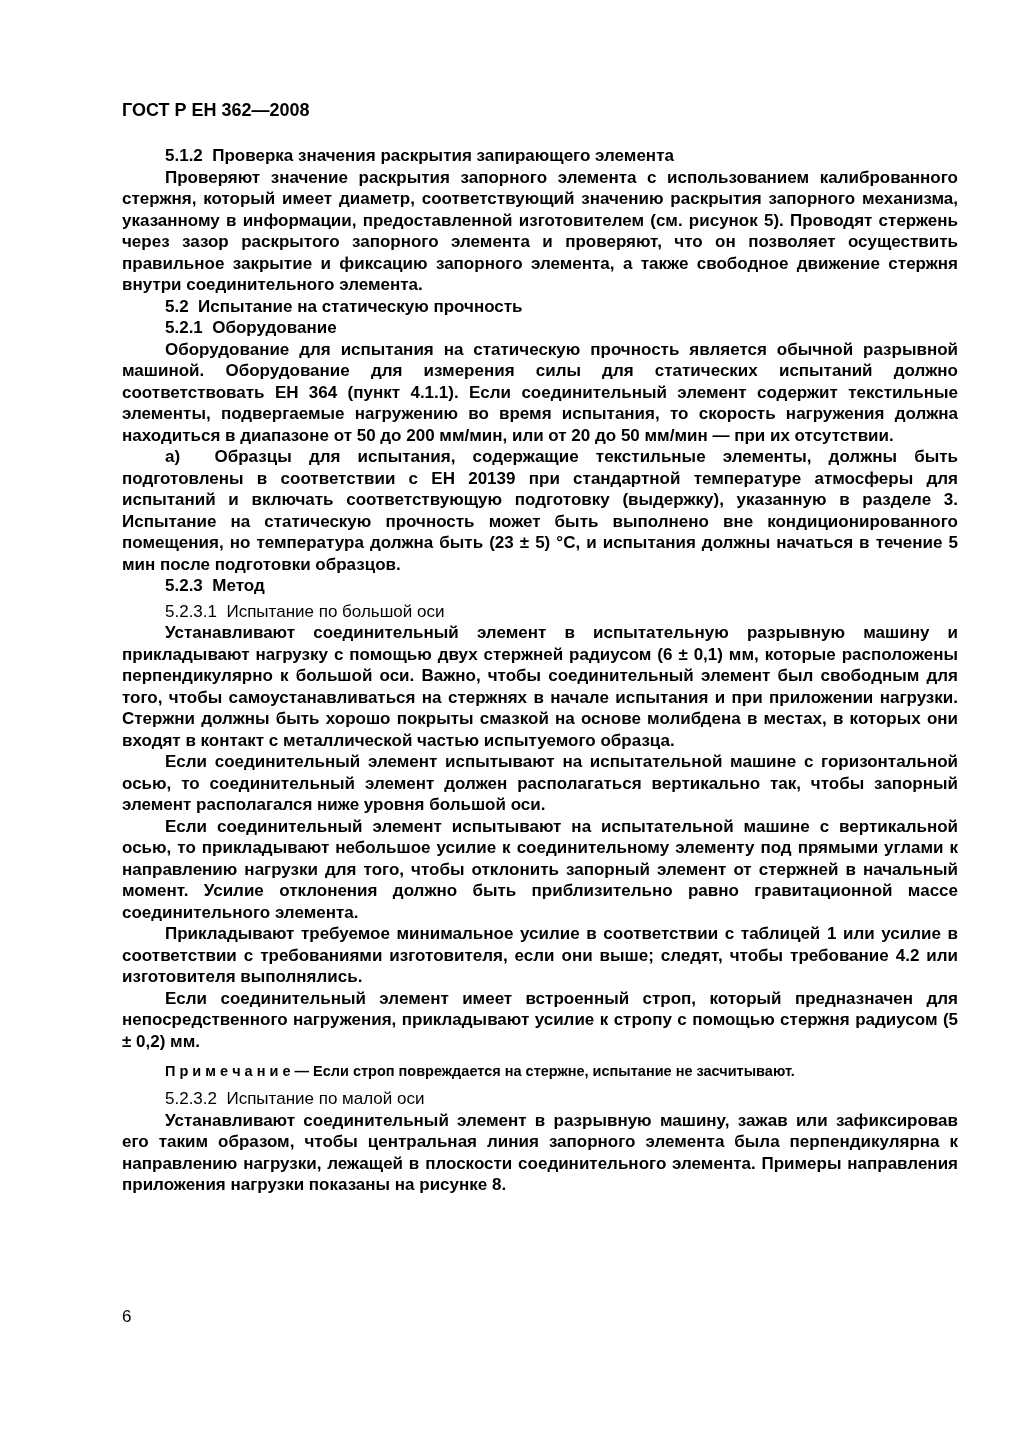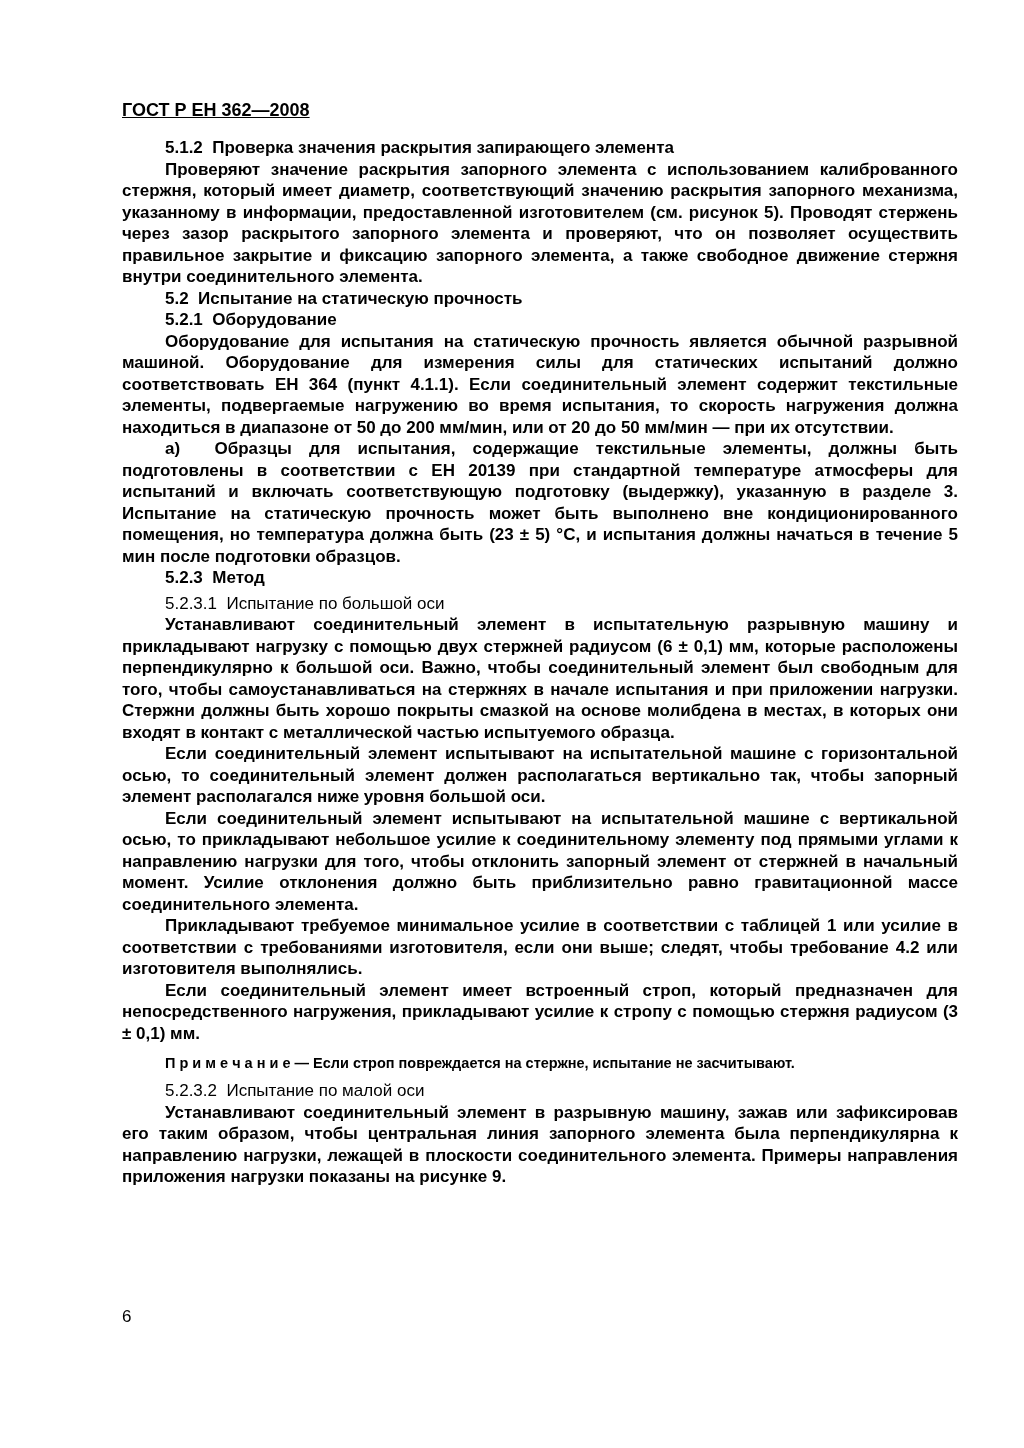--- a/index.html
+++ b/index.html
@@ -19,22 +19,21 @@
   .content {
     position: absolute;
     left: 122px;
     top: 99px;
     width: 836px;
   }
   .doc-header {
     font-size: 18px;
     line-height: 22px;
     font-weight: bold;
-    margin: 0 0 16px 0;
-    text-decoration: underline;
+    margin: 0 0 24px 0;
   }
   .blk {
     margin: 0;
     font-size: 17px;
     line-height: 21.5px;
     text-align: justify;
     text-indent: 43px;
     font-weight: bold;
   }
   .blk.heading {
@@ -72,20 +71,20 @@
         <div class="blk heading">5.2&nbsp; Испытание на статическую прочность</div>
         <div class="blk heading">5.2.1&nbsp; Оборудование</div>
         <p class="blk paragraph">Оборудование для испытания на статическую прочность является обычной разрывной машиной. Оборудование для измерения силы для статических испытаний должно соответствовать ЕН 364 (пункт 4.1.1). Если соединительный элемент содержит текстильные элементы, подвергаемые нагружению во время испытания, то скорость нагружения должна находиться в диапазоне от 50 до 200 мм/мин, или от 20 до 50 мм/мин — при их отсутствии.</p>
         <p class="blk paragraph">a)&nbsp; Образцы для испытания, содержащие текстильные элементы, должны быть подготовлены в соответствии с ЕН 20139 при стандартной температуре атмосферы для испытаний и включать соответствующую подготовку (выдержку), указанную в разделе 3. Испытание на статическую прочность может быть выполнено вне кондиционированного помещения, но температура должна быть (23 ± 5) °С, и испытания должны начаться в течение 5 мин после подготовки образцов.</p>
         <div class="blk heading">5.2.3&nbsp; Метод</div>
         <div class="blk subheading">5.2.3.1&nbsp; Испытание по большой оси</div>
         <p class="blk paragraph">Устанавливают соединительный элемент в испытательную разрывную машину и прикладывают нагрузку с помощью двух стержней радиусом (6 ± 0,1) мм, которые расположены перпендикулярно к большой оси. Важно, чтобы соединительный элемент был свободным для того, чтобы самоустанавливаться на стержнях в начале испытания и при приложении нагрузки. Стержни должны быть хорошо покрыты смазкой на основе молибдена в местах, в которых они входят в контакт с металлической частью испытуемого образца.</p>
         <p class="blk paragraph">Если соединительный элемент испытывают на испытательной машине с горизонтальной осью, то соединительный элемент должен располагаться вертикально так, чтобы запорный элемент располагался ниже уровня большой оси.</p>
         <p class="blk paragraph">Если соединительный элемент испытывают на испытательной машине с вертикальной осью, то прикладывают небольшое усилие к соединительному элементу под прямыми углами к направлению нагрузки для того, чтобы отклонить запорный элемент от стержней в начальный момент. Усилие отклонения должно быть приблизительно равно гравитационной массе соединительного элемента.</p>
         <p class="blk paragraph">Прикладывают требуемое минимальное усилие в соответствии с таблицей 1 или усилие в соответствии с требованиями изготовителя, если они выше; следят, чтобы требование 4.2 или изготовителя выполнялись.</p>
-        <p class="blk paragraph">Если соединительный элемент имеет встроенный строп, который предназначен для непосредственного нагружения, прикладывают усилие к стропу с помощью стержня радиусом (3 ± 0,1) мм.</p>
+        <p class="blk paragraph">Если соединительный элемент имеет встроенный строп, который предназначен для непосредственного нагружения, прикладывают усилие к стропу с помощью стержня радиусом (5 ± 0,2) мм.</p>
         <div class="blk note">П р и м е ч а н и е — Если строп повреждается на стержне, испытание не засчитывают.</div>
         <div class="blk subheading">5.2.3.2&nbsp; Испытание по малой оси</div>
-        <p class="blk paragraph">Устанавливают соединительный элемент в разрывную машину, зажав или зафиксировав его таким образом, чтобы центральная линия запорного элемента была перпендикулярна к направлению нагрузки, лежащей в плоскости соединительного элемента. Примеры направления приложения нагрузки показаны на рисунке 9.</p>
+        <p class="blk paragraph">Устанавливают соединительный элемент в разрывную машину, зажав или зафиксировав его таким образом, чтобы центральная линия запорного элемента была перпендикулярна к направлению нагрузки, лежащей в плоскости соединительного элемента. Примеры направления приложения нагрузки показаны на рисунке 8.</p>
       </div>
   </div>
   <div class="page-number">6</div>
 </div>
 
 </body></html>

